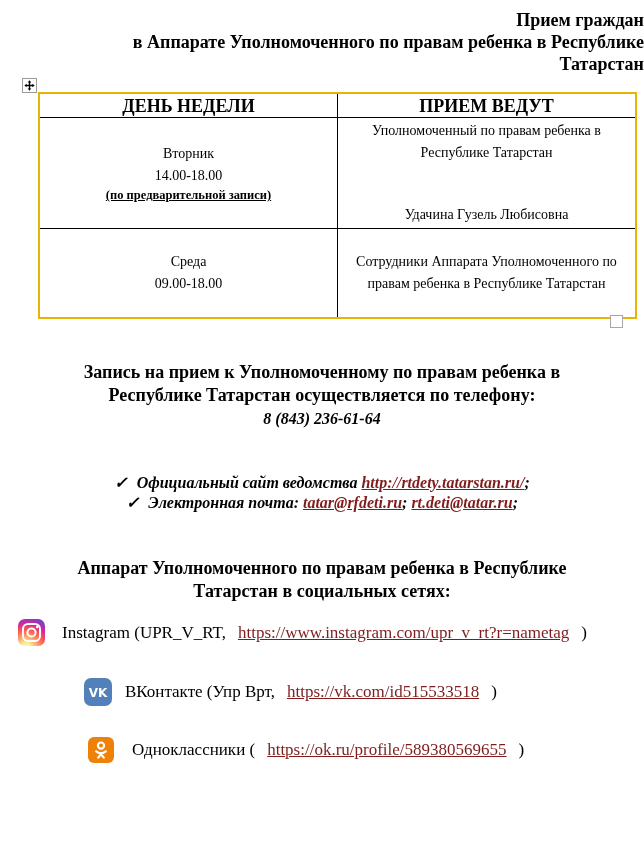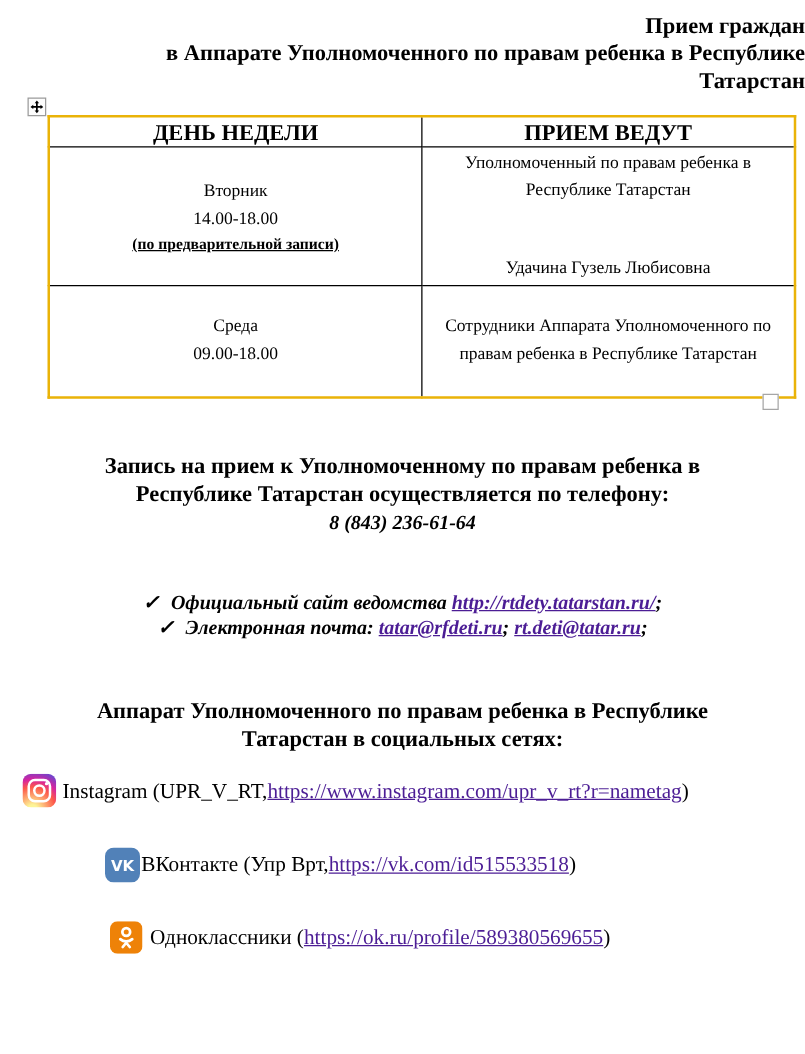--- a/index.html
+++ b/index.html
@@ -41,27 +41,27 @@
   .phone-section .hline{font-weight:bold;font-size:18px;line-height:23px;white-space:nowrap;}
   .phone-number{font-weight:bold;font-style:italic;font-size:16px;line-height:21px;margin-top:1px;}
 
   .contact-section{margin-top:44px;text-align:center;}
   .contact-section .hline{font-weight:bold;font-size:18px;line-height:23px;white-space:nowrap;}
   .contact-list{margin:1px 0 0 0;padding:0;list-style:none;}
   .contact-list li{
     font-weight:bold;font-style:italic;font-size:16px;line-height:20px;white-space:nowrap;
   }
   .check{margin-right:9px;font-style:italic;}
-  a.link{color:#4c1d95;text-decoration:underline;cursor:pointer;}
+  a.link{color:#7f1d1d;text-decoration:underline;cursor:pointer;}
   .contact-list a.link{font-weight:bold;font-style:italic;}
 
   .social-section{margin-top:44px;}
   .social-heading{text-align:center;}
   .social-heading .hline{font-weight:bold;font-size:18px;line-height:23px;white-space:nowrap;}
-  .social-row{display:flex;align-items:center;font-size:17px;white-space:nowrap;}
+  .social-row{display:flex;align-items:center;font-size:17px;white-space:nowrap;gap:12px;}
   .row-instagram{margin-top:16px;padding-left:18px;}
   .row-vk{margin-top:32px;padding-left:84px;}
   .row-ok{margin-top:31px;padding-left:88px;}
   .social-icon{flex:0 0 auto;display:block;}
   .row-instagram .social-icon{margin-right:5px;}
   .row-vk .social-icon{margin-right:1px;}
   .row-ok .social-icon{margin-right:6px;}
 </style>
 </head>
 <body>

